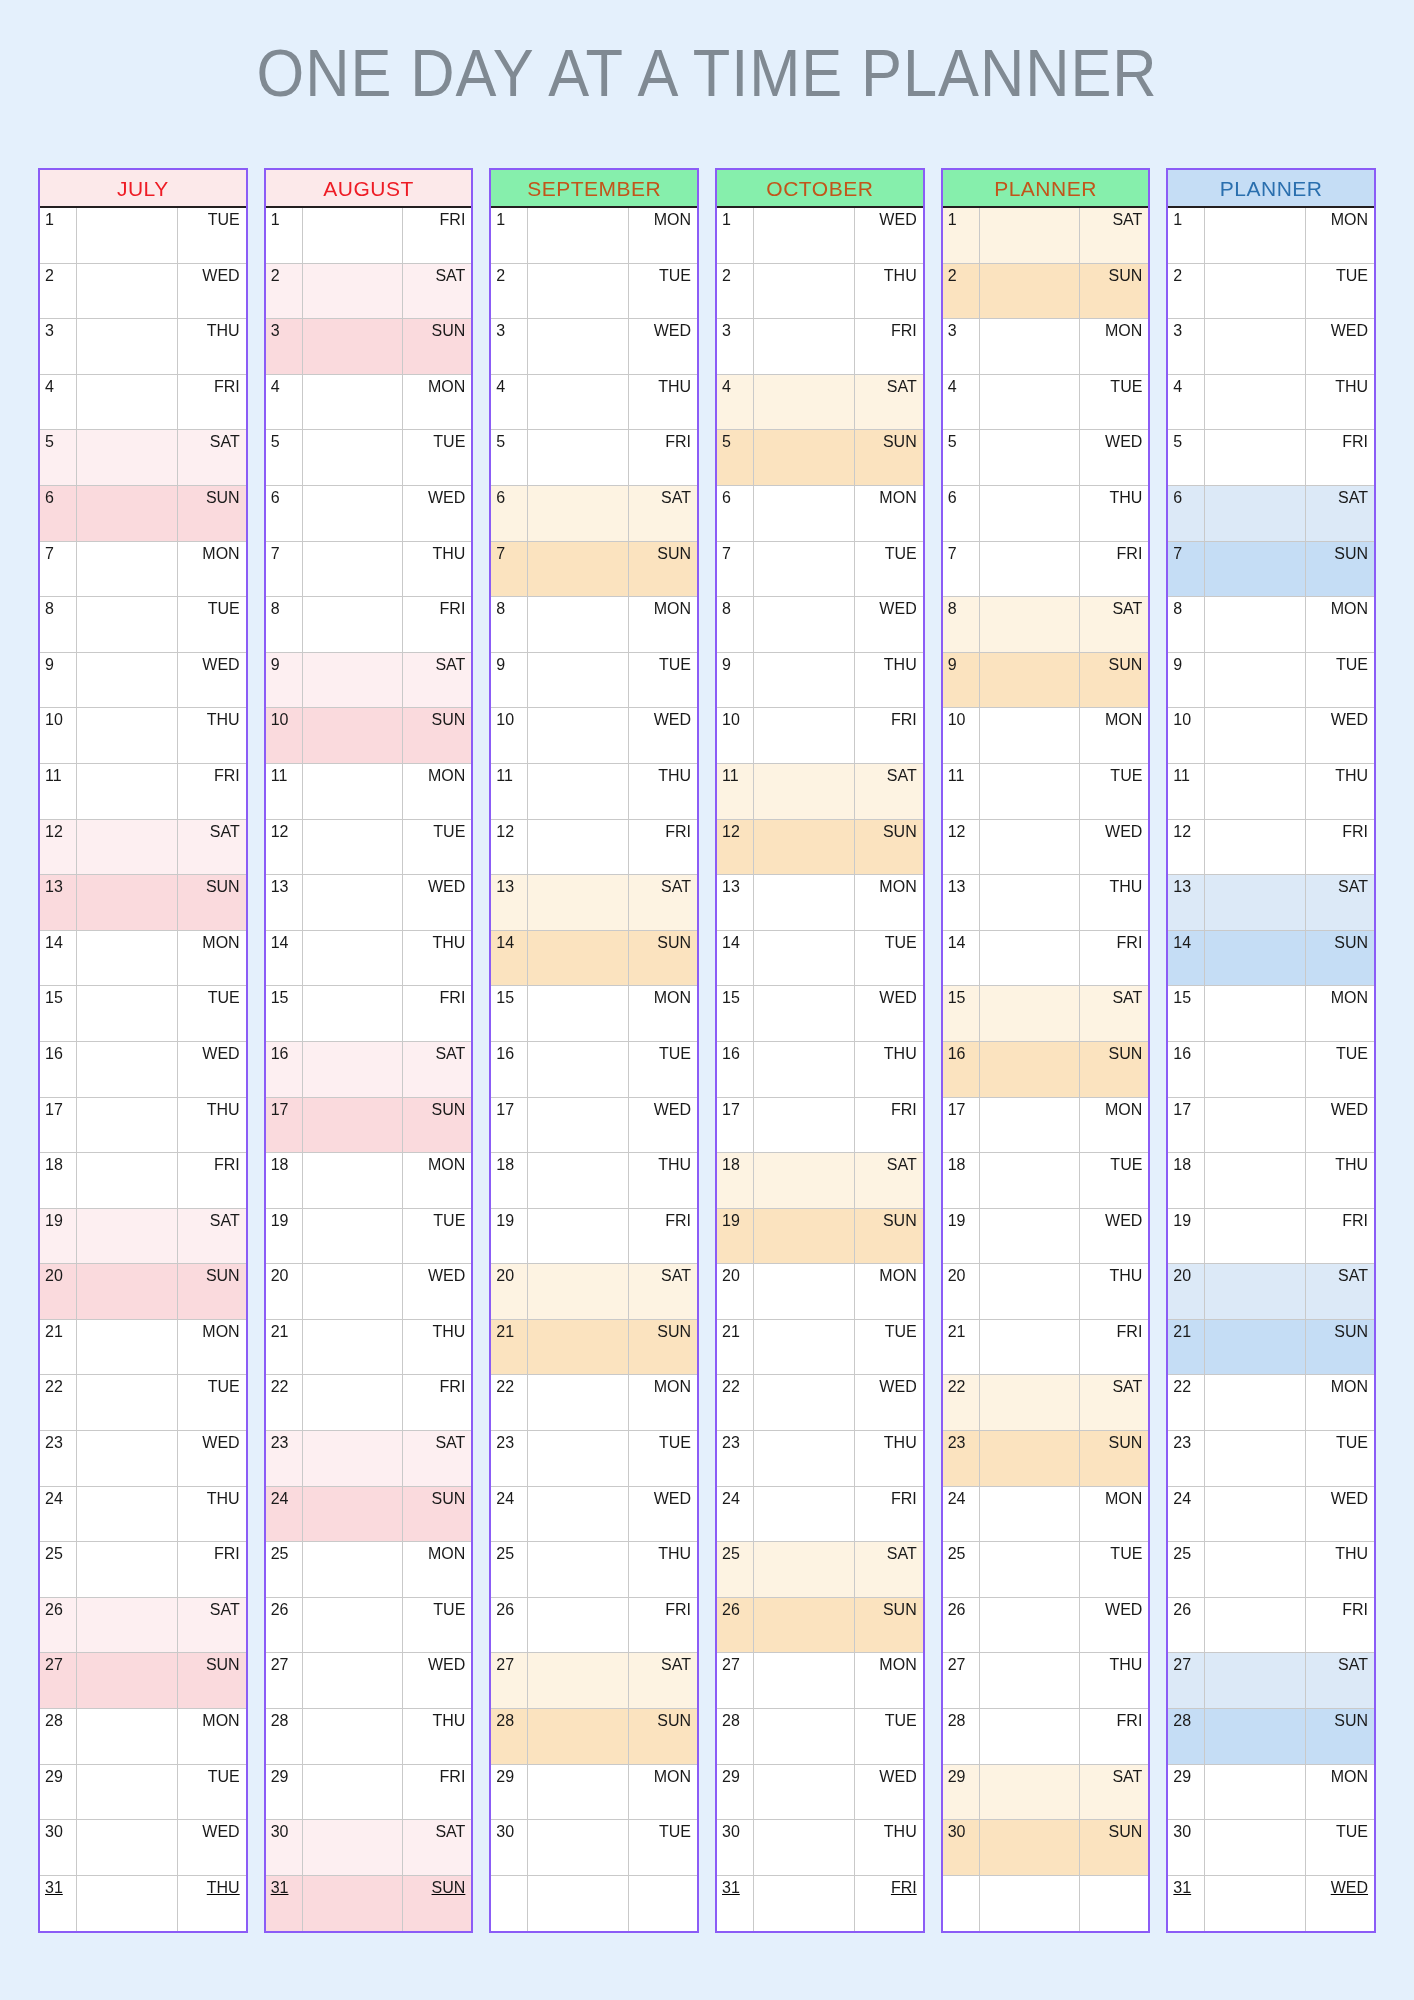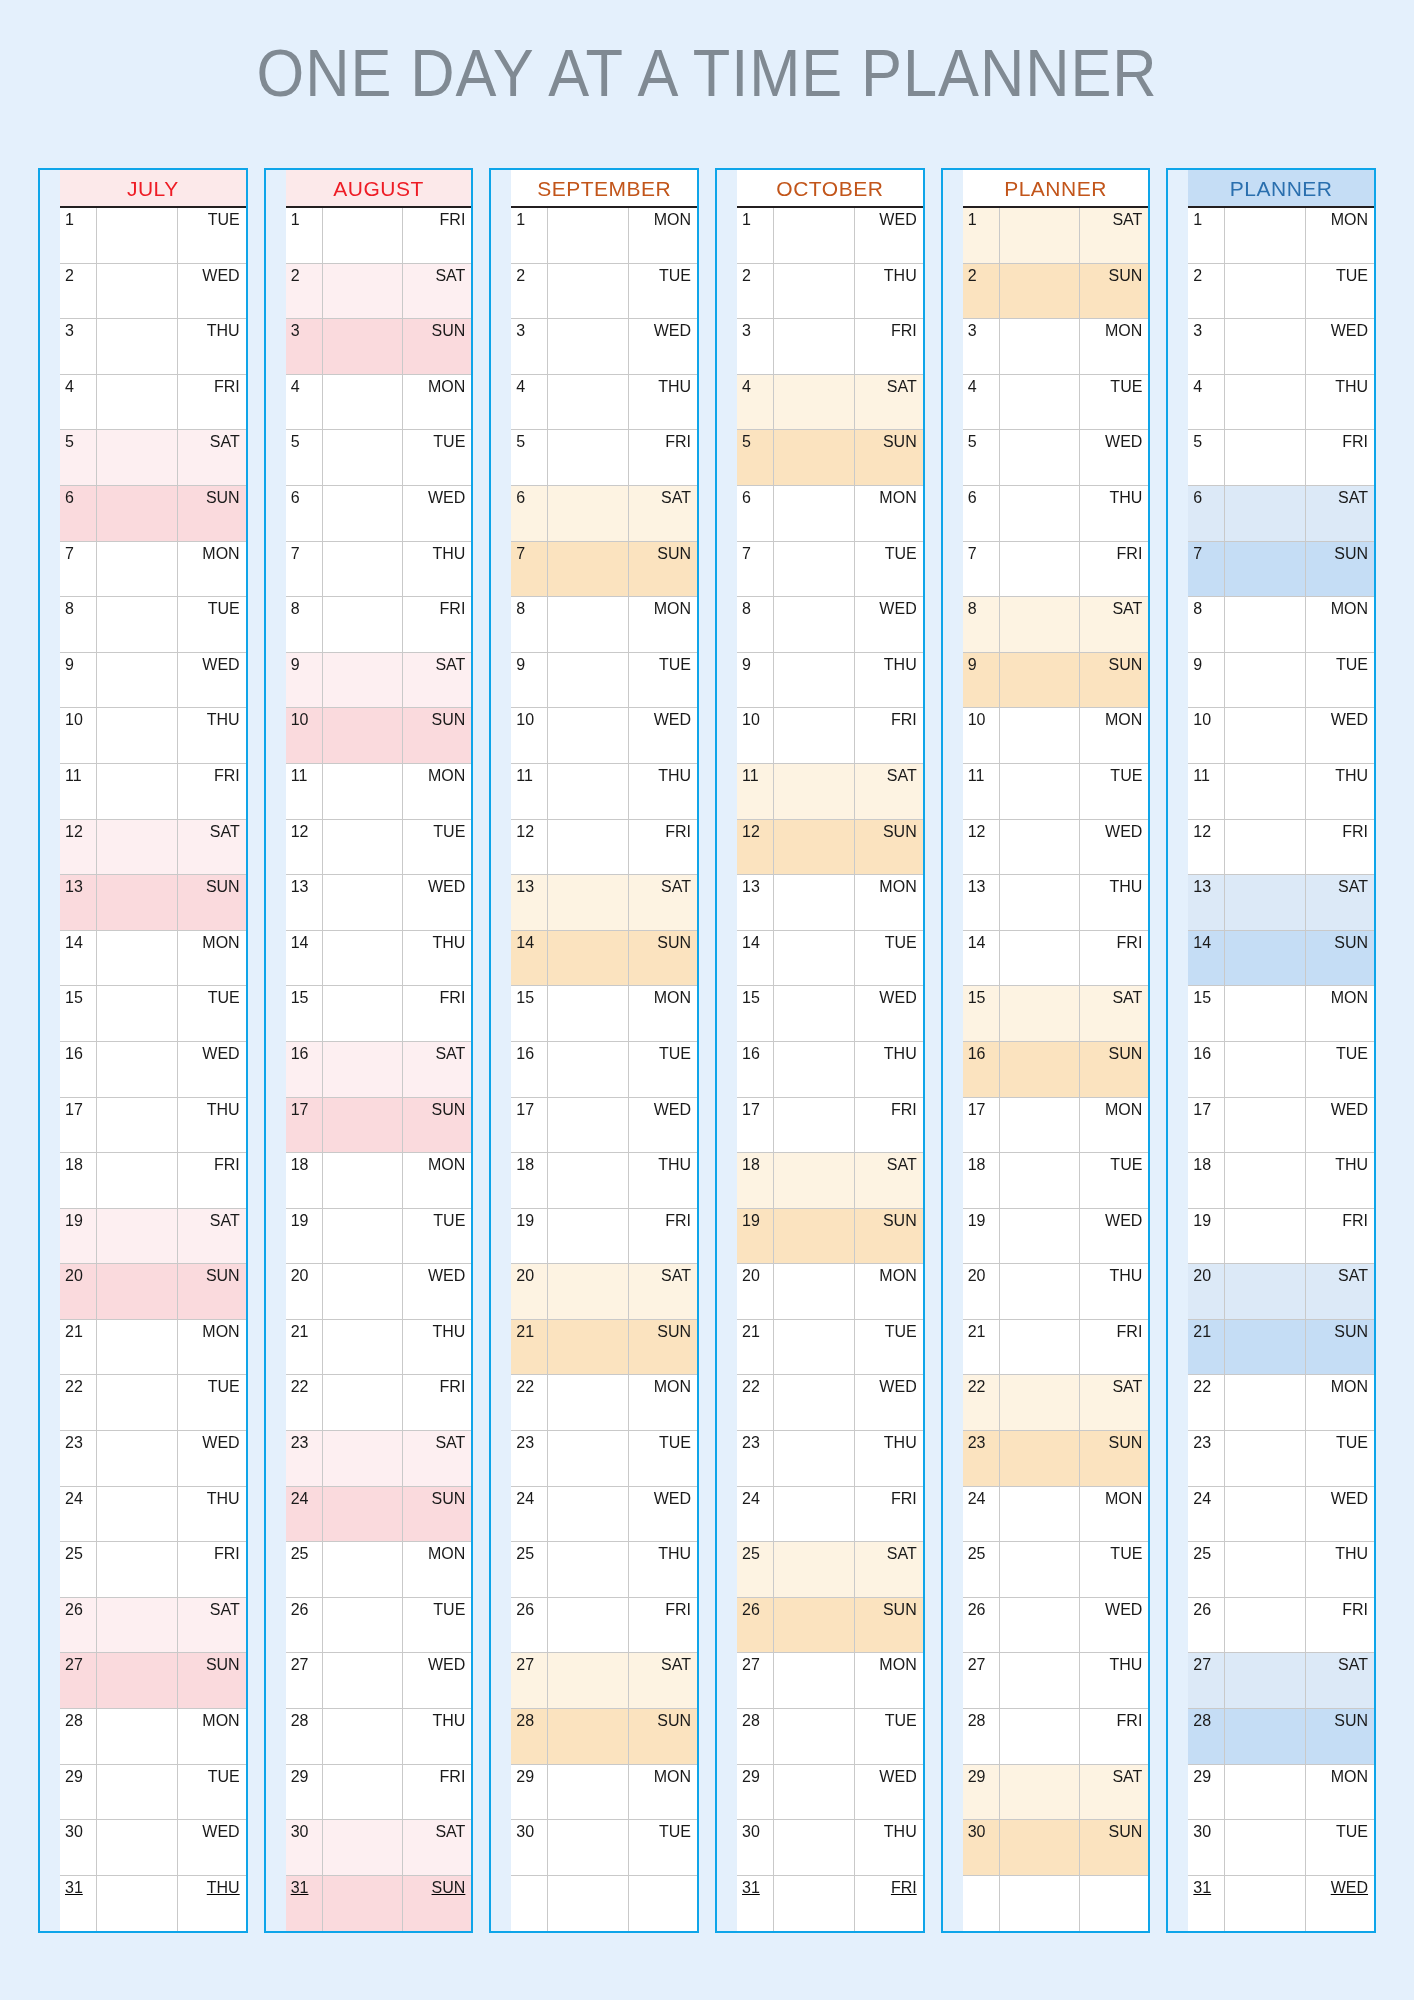--- a/index.html
+++ b/index.html
@@ -46,24 +46,23 @@
     top: 168px;
     width: 1338px;
     display: flex;
     flex-direction: row;
     align-items: flex-start;
   }
 
   .month-col {
     width: 223px;
     box-sizing: border-box;
-    border: 2px solid #0ea5e9;
+    border: 2px solid #8b5cf6;
     border-right-width: 2px;
     margin-right: -0px;
-    padding-left: 20px;
   }
   .month-col + .month-col {
     margin-left: 16px;
   }
 
   .month-head {
     height: 38px;
     line-height: 38px;
     text-align: center;
     font-size: 21px;
@@ -110,21 +109,21 @@
     font-size: 16px;
     padding: 3px 6px 0 0;
     text-align: right;
     color: #1a1a1a;
   }
   .day-row.empty .c-num,
   .day-row.empty .c-dow { color: transparent; }
 
   
   .theme-pink  .month-head { background: #fce9ea; color: #ee1c25; }
-  .theme-orange .month-head { background: #ffffff; color: #c2551a; }
+  .theme-orange .month-head { background: #86efac; color: #c2551a; }
   .theme-blue  .month-head { background: #c5ddf5; color: #2a6fae; }
 
   .theme-pink  .day-row.sat { background: #fdeff1; }
   .theme-pink  .day-row.sun { background: #fadadd; }
   .theme-orange .day-row.sat { background: #fdf3e2; }
   .theme-orange .day-row.sun { background: #fbe3bf; }
   .theme-blue  .day-row.sat { background: #dce9f7; }
   .theme-blue  .day-row.sun { background: #c5ddf5; }
 </style>
 </head>

